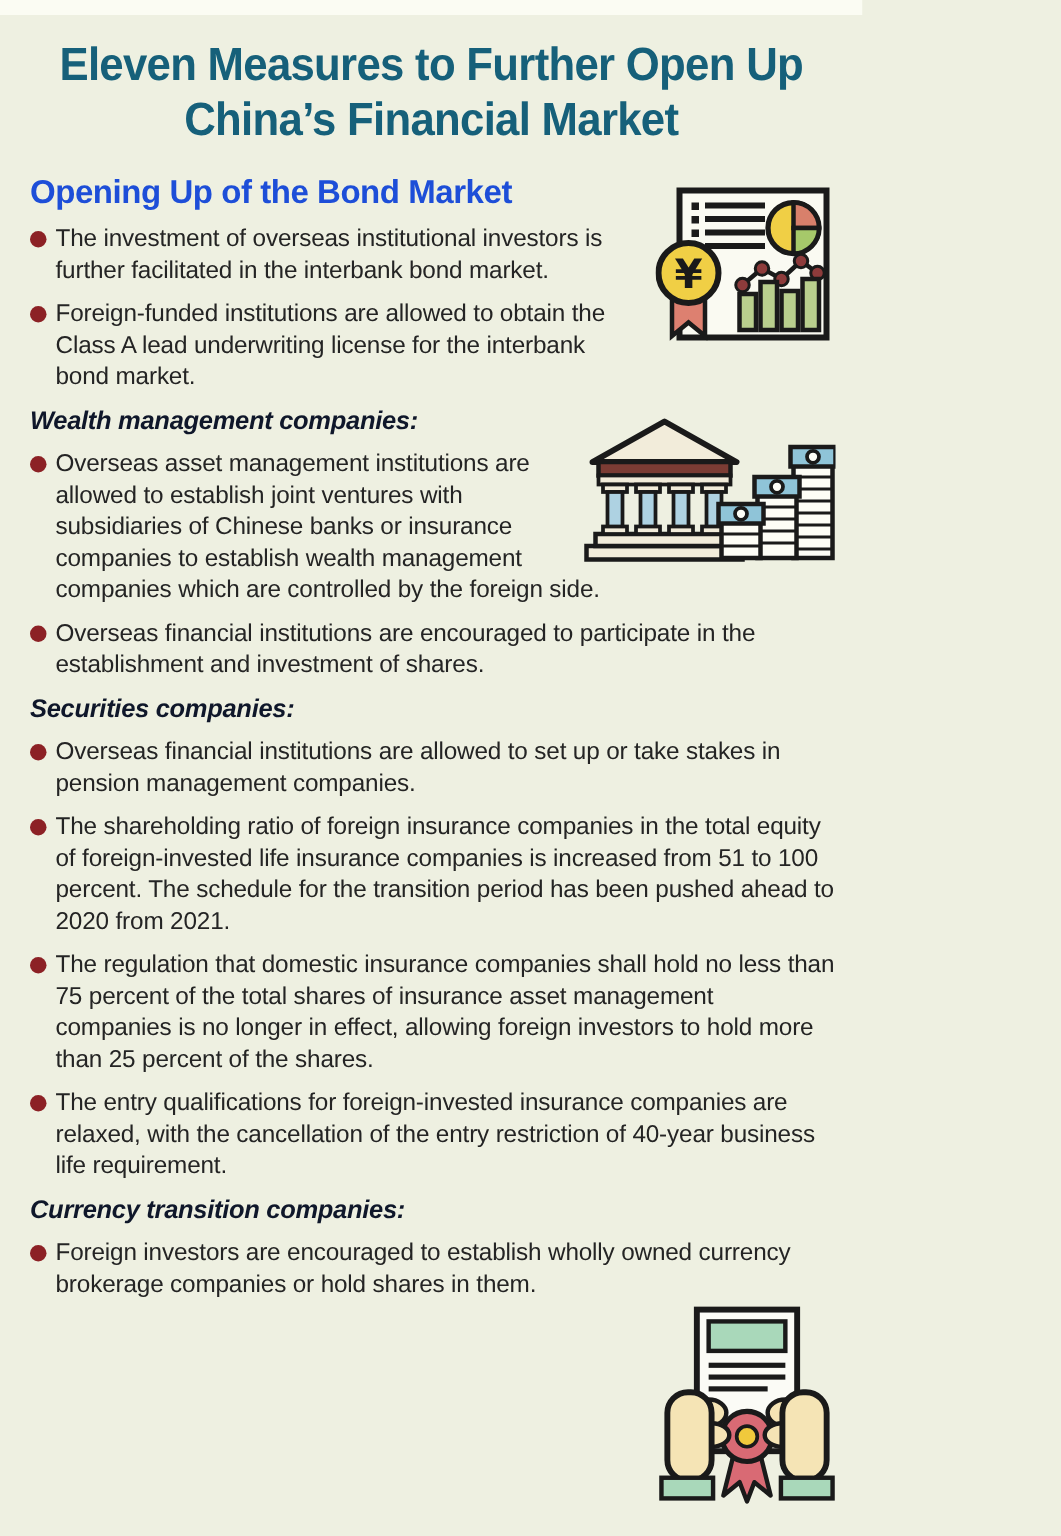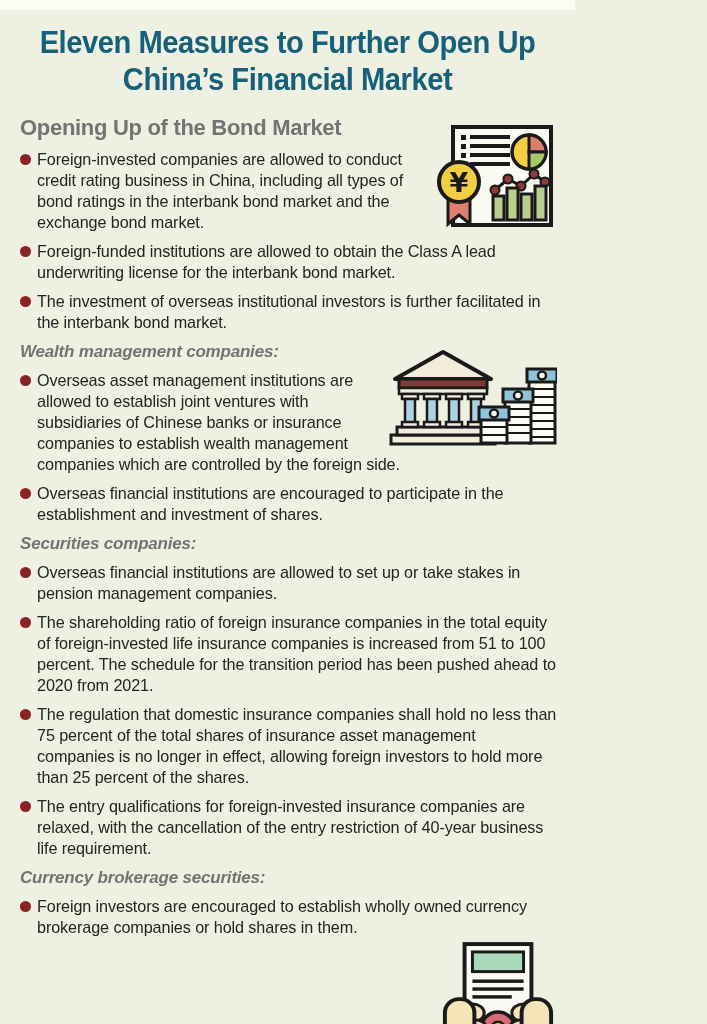--- a/index.html
+++ b/index.html
@@ -21,28 +21,28 @@
     margin-top:14px;
     letter-spacing:-0.5px;
     transform:scaleX(0.94);
     transform-origin:center;
   }
   .content{padding:0 18px 0 20px;}
   h2.section-heading{
     font-size:22px;
     line-height:27px;
     margin:16px 0 4px 0;
-    color:#737373;
+    color:#1d4ed8;
     letter-spacing:-0.3px;
     font-weight:700;
   }
   .subheading{
     font-style:italic;
     font-weight:700;
-    color:#737373;
+    color:#0f172a;
     font-size:17px;
     line-height:21px;
     margin:8px 0 2px 0;
     letter-spacing:-0.2px;
   }
   .bullet{
     position:relative;
     padding-left:17px;
     margin:8px 0 0 0;
     font-size:16.2px;
@@ -103,29 +103,25 @@
           <rect x="98" y="62" width="11" height="34" fill="#b9cf8e" stroke="#1a1a1a" stroke-width="3"></rect>
 
           <path d="M11 74 L11 100 L22 91 L33 100 L33 74 Z" fill="#dd8070" stroke="#1a1a1a" stroke-width="3"></path>
           <circle cx="22" cy="58" r="20" fill="#f0cf45" stroke="#1a1a1a" stroke-width="4"></circle>
           <text x="22" y="68" font-size="27" font-weight="bold" text-anchor="middle" fill="#1a1a1a" font-family="'DejaVu Sans', sans-serif">¥</text>
         </svg>
       </span>
       <h2 class="section-heading">Opening Up of the Bond Market</h2>
       <div class="bullet">
         <span class="marker"></span>
-        <span>Foreign-invested companies are allowed to conduct credit rating business in China, including all types of bond ratings in the interbank bond market and the exchange bond market.</span>
+        <span>The investment of overseas institutional investors is further facilitated in the interbank bond market.</span>
       </div>
       <div class="bullet">
         <span class="marker"></span>
         <span>Foreign-funded institutions are allowed to obtain the Class A lead underwriting license for the interbank bond market.</span>
-      </div>
-      <div class="bullet">
-        <span class="marker"></span>
-        <span>The investment of overseas institutional investors is further facilitated in the interbank bond market.</span>
       </div>
     </div>
 
     <div class="section clearfix">
       <span class="icon-float" style="margin-top:6px;">
         <svg width="168" height="100" viewBox="0 0 168 100">
 
           <rect x="2" y="88" width="104" height="9" fill="#f2ecda" stroke="#1a1a1a" stroke-width="3"></rect>
           <rect x="8" y="80" width="92" height="8" fill="#f2ecda" stroke="#1a1a1a" stroke-width="3"></rect>
 
@@ -206,21 +202,21 @@
       </div>
       <div class="bullet">
         <span class="marker"></span>
         <span>The regulation that domestic insurance companies shall hold no less than 75 percent of the total shares of insurance asset management companies is no longer in effect, allowing foreign investors to hold more than 25 percent of the shares.</span>
       </div>
       <div class="bullet">
         <span class="marker"></span>
         <span>The entry qualifications for foreign-invested insurance companies are relaxed, with the cancellation of the entry restriction of 40-year business life requirement.</span>
       </div>
 
-      <div class="subheading">Currency brokerage securities:</div>
+      <div class="subheading">Currency transition companies:</div>
       <div class="bullet">
         <span class="marker"></span>
         <span>Foreign investors are encouraged to establish wholly owned currency brokerage companies or hold shares in them.</span>
       </div>
     </div>
 
     <div class="section">
       <span class="icon-float" style="margin-top:0;">
         <svg width="118" height="138" viewBox="0 0 120 140">
 

